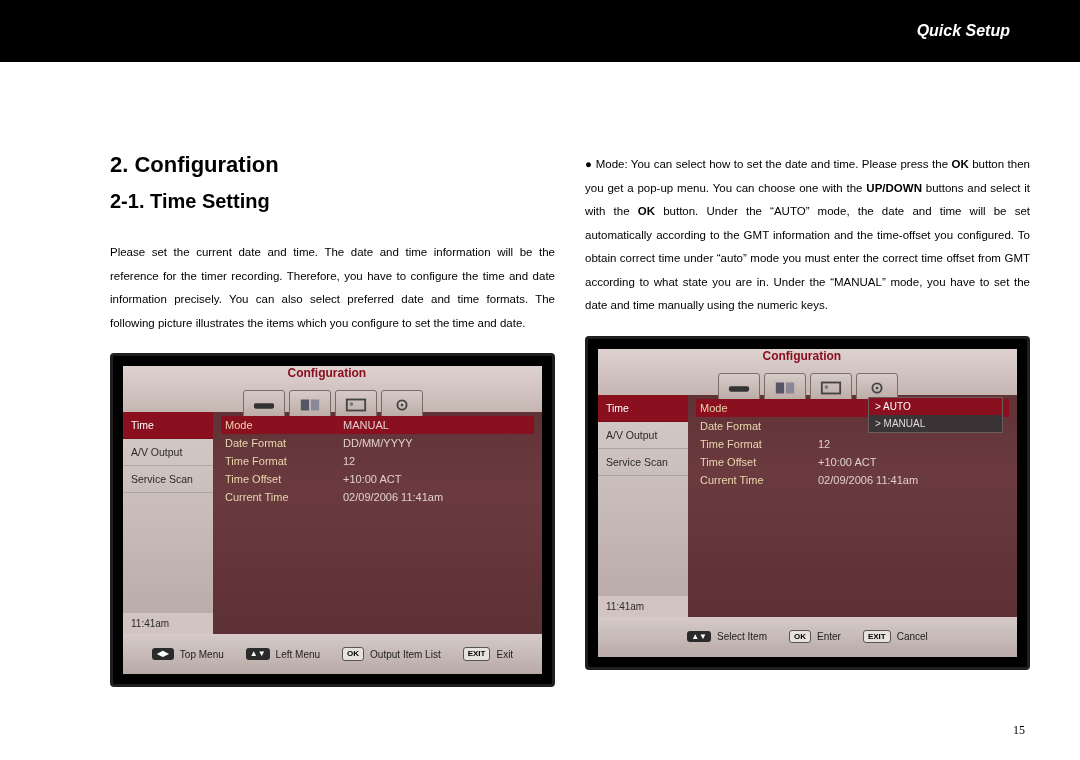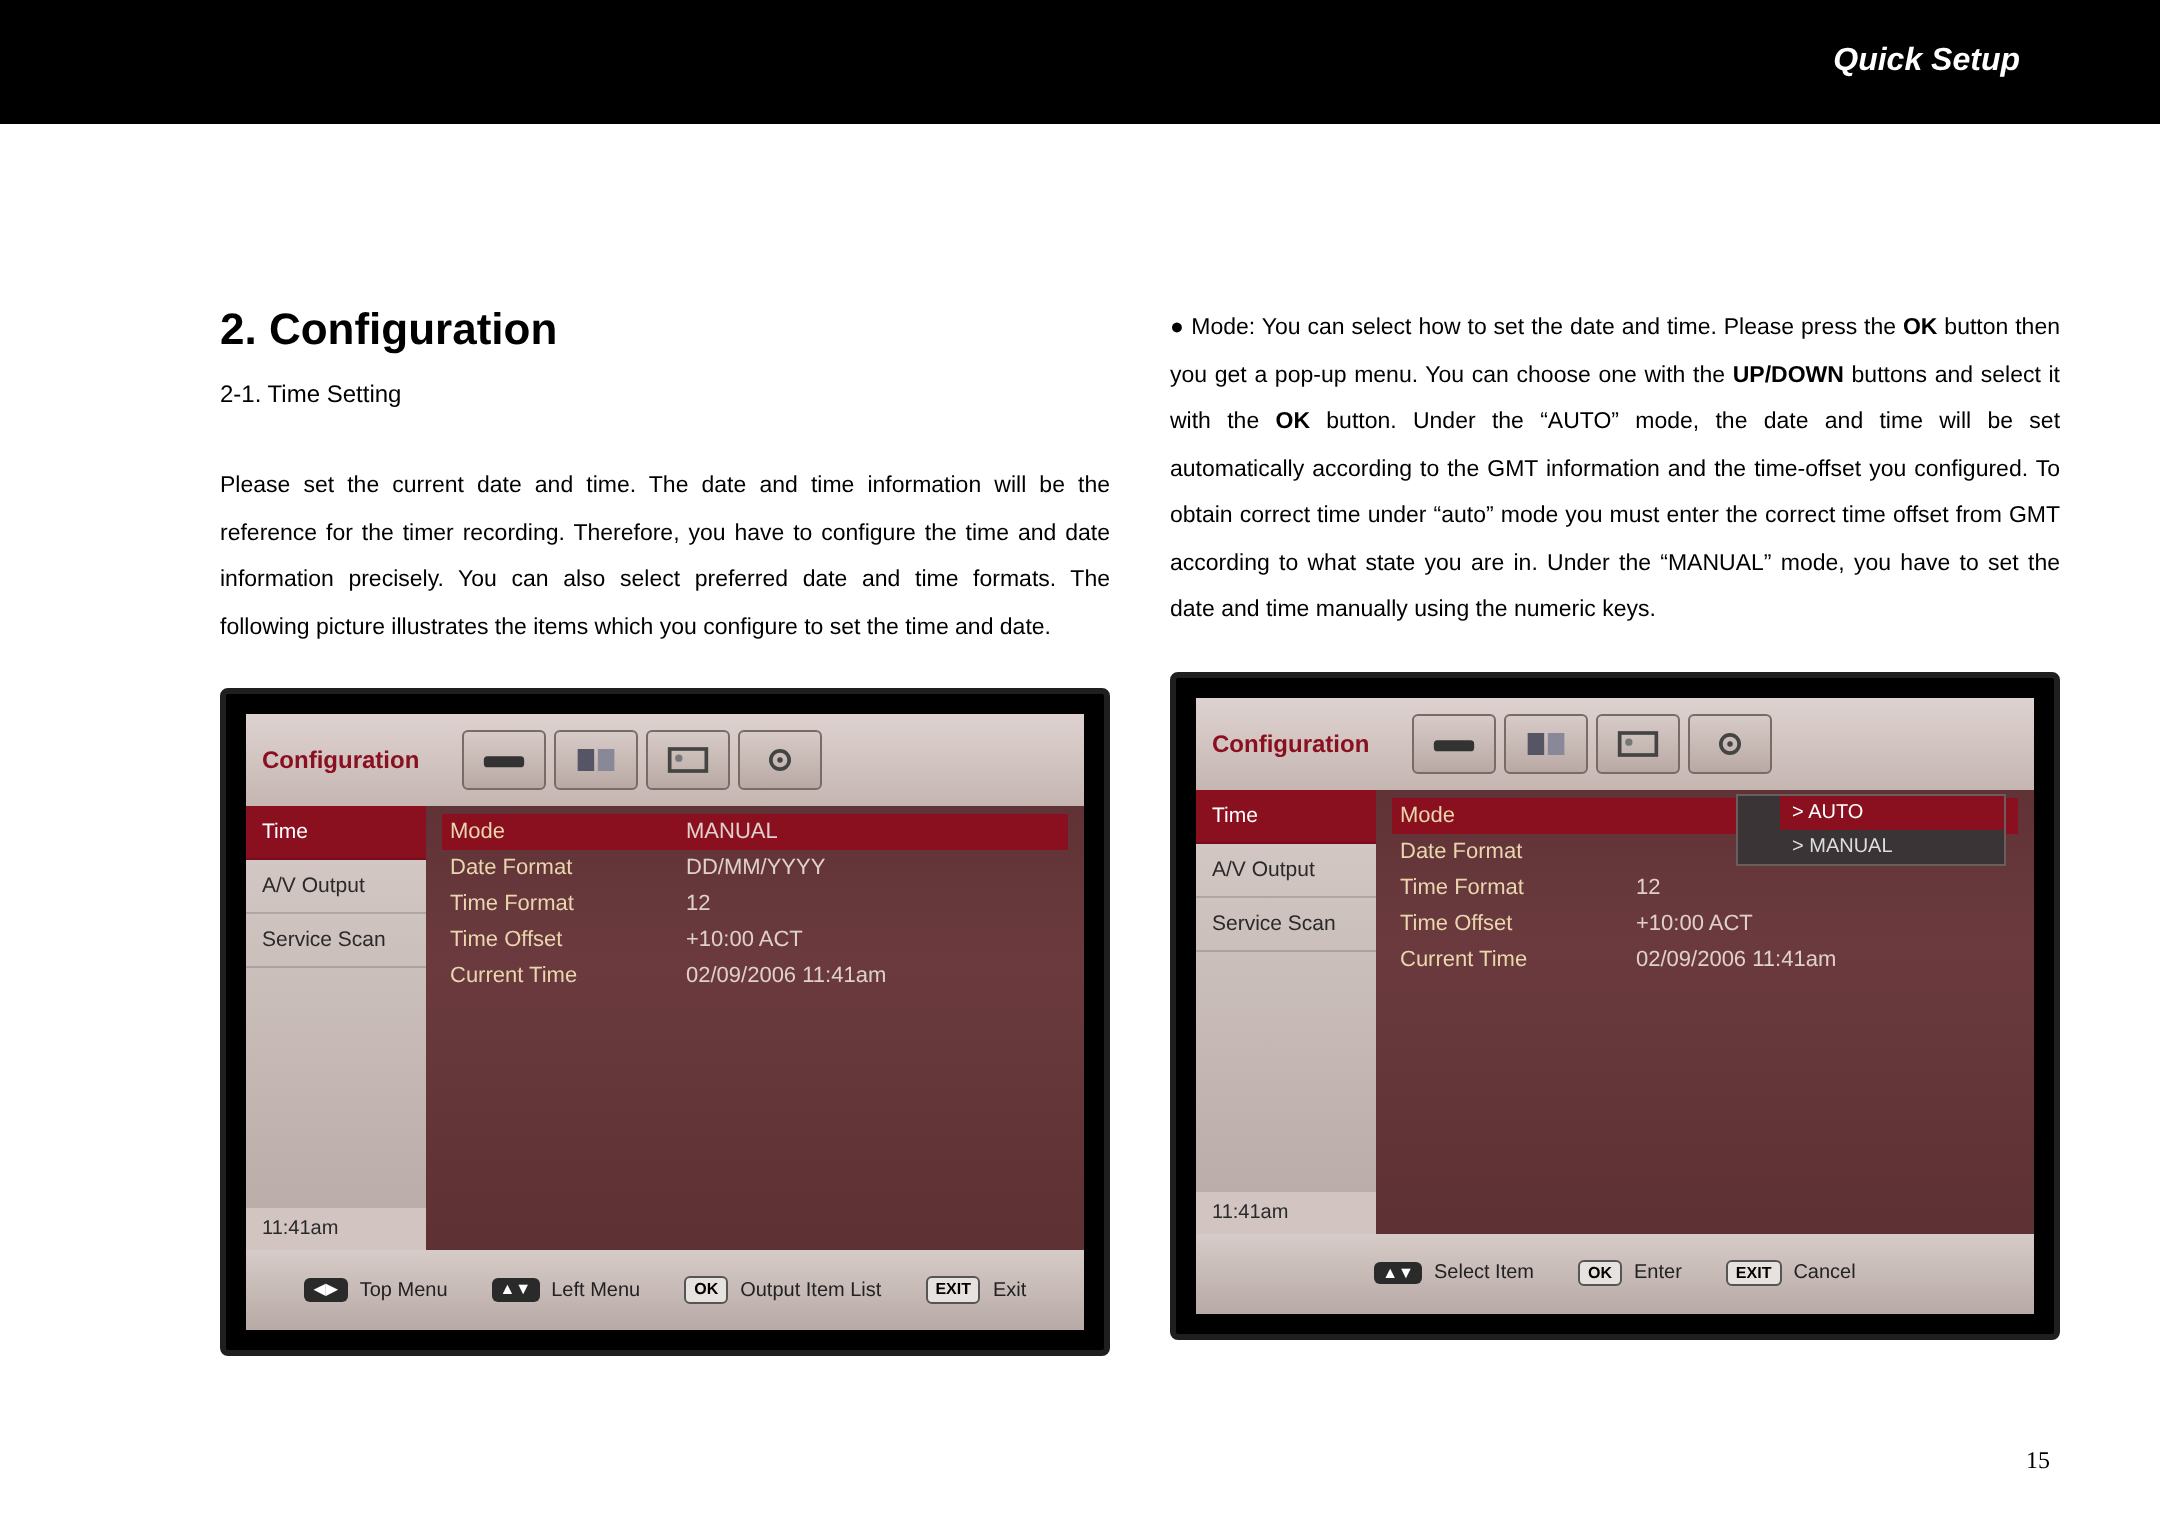--- a/index.html
+++ b/index.html
@@ -22,21 +22,21 @@
     font-weight: bold;
     font-size: 16px;
   }
   .page {
     padding: 90px 50px 0 110px;
     display: flex;
     gap: 30px;
   }
   .col { flex: 1; min-width: 0; }
   h1 { font-size: 22px; font-weight: bold; margin-bottom: 12px; }
-  h2 { font-size: 12px; font-weight: normal; margin-bottom: 28px; }
+  h2 { font-size: 20px; font-weight: bold; margin-bottom: 28px; }
   .body-para {
     font-size: 11.5px;
     line-height: 2.05;
     text-align: justify;
     margin-bottom: 18px;
   }
   .body-para b { font-weight: bold; }
   .pagenum {
     position: absolute;
     right: 55px;
@@ -63,20 +63,21 @@
     display: flex;
     flex-direction: column;
   }
   .tv-header {
     background: linear-gradient(#ded2d0, #c5b6b2);
     height: 46px;
     display: flex;
     align-items: center;
     padding: 0 8px;
     gap: 10px;
+    flex-direction: column;
   }
   .tv-title {
     color: #8a1020;
     font-weight: bold;
     font-size: 12px;
     width: 90px;
   }
   .tv-icons { display: flex; gap: 4px; flex: 1; }
   .tv-icon {
     width: 42px; height: 30px;
@@ -107,21 +108,21 @@
   .tv-main{flex:1;padding:4px 8px;}
   .tv-row{display:flex;padding:3px 4px;gap:8px;font-size:11px;}
   .tv-row.sel{background:#8a1020;}
   .tv-label{width:110px;color:#e9d6ae;}
   .tv-val{flex:1;color:#e0d0cc;}
   .tv-popup{
     position:absolute;right:14px;top:2px;width:135px;
     background:#3a3436;border:1px solid #6a5e5c;
     font-size:10px;color:#ddd;
   }
-  .tv-popup div{padding:3px 6px;margin-left:21px;}
+  .tv-popup div{padding:3px 6px;}
   .tv-popup .sel{background:#8a1020;color:#fff;}
   .tv-foot{
     background: linear-gradient(#d6cbc8,#b8aaa6);
     height:40px;display:flex;align-items:center;justify-content:center;
     gap:22px;color:#222;font-size:10px;
   }
   .tv-foot-pair{display:flex;align-items:center;gap:6px}
   .key {
     background:#2a2a2a;color:#fff;border-radius:3px;
     padding:1px 4px;font-size:8px;display:inline-flex;align-items:center;gap:2px;

